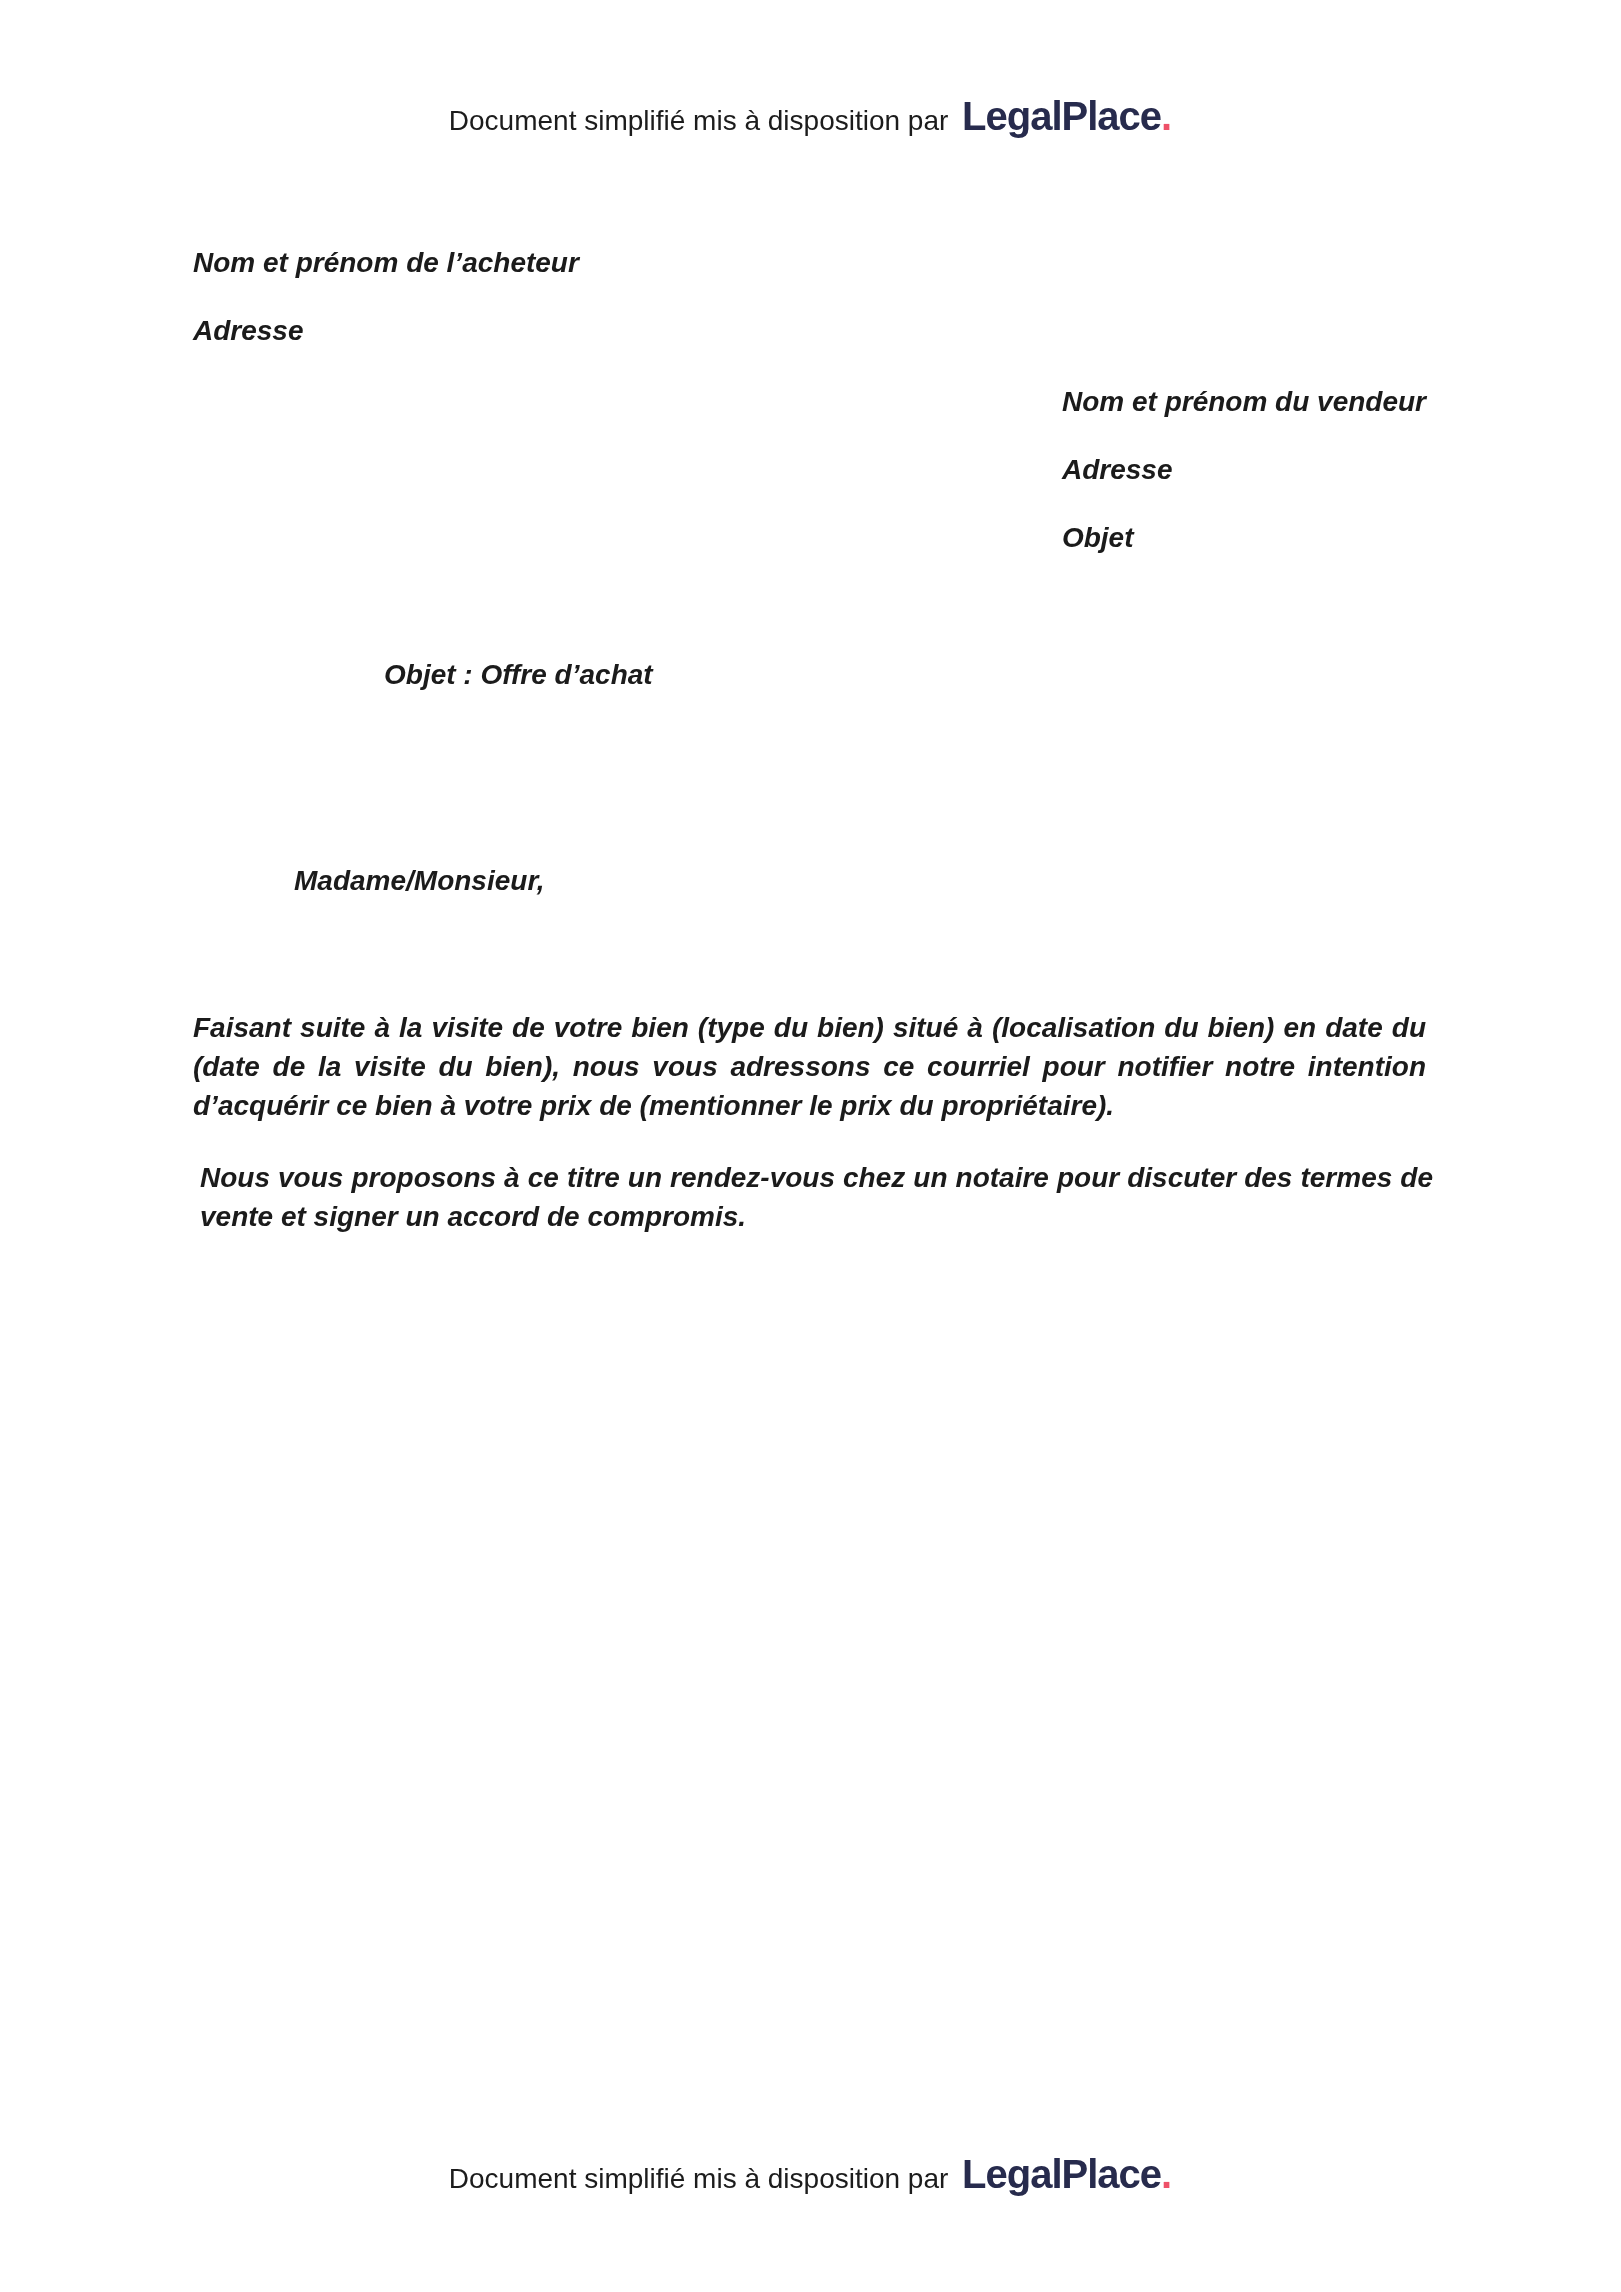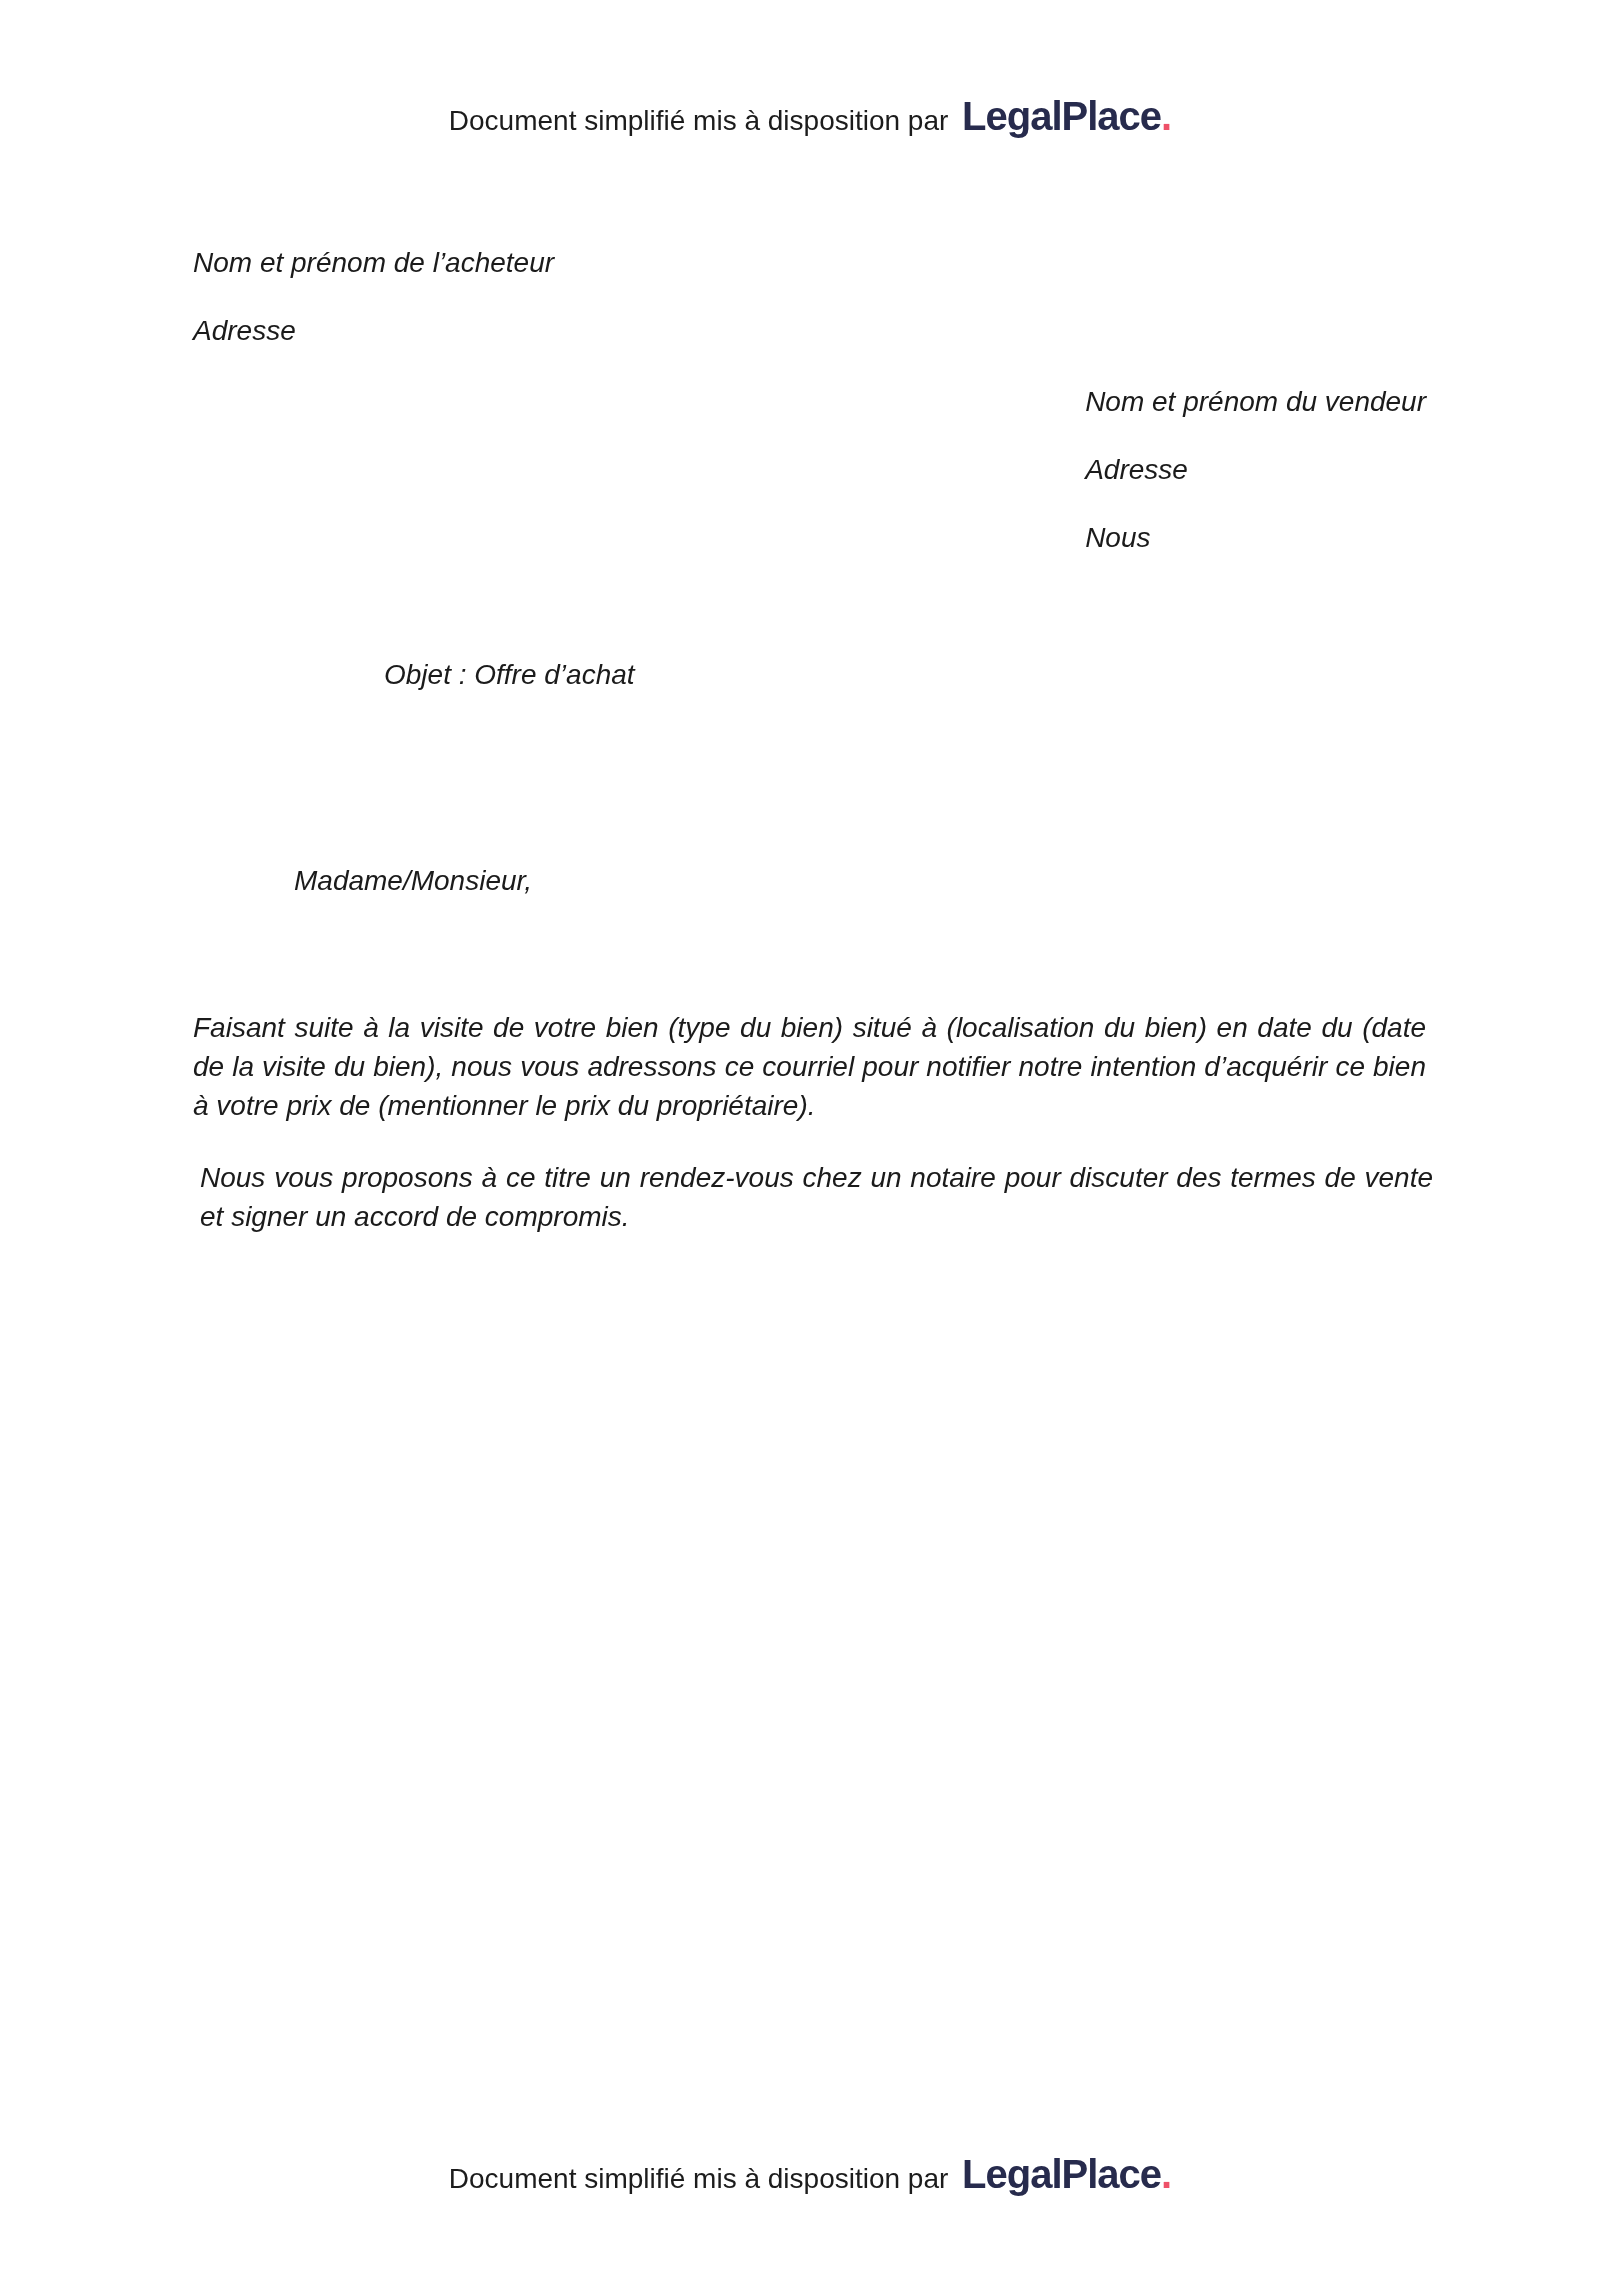--- a/index.html
+++ b/index.html
@@ -53,20 +53,21 @@
     font-weight: 700;
     color: var(--brand-pink);
   }
 
   
   .letter-text {
     font-style: italic;
     font-size: 28px;
     line-height: 39px;
     color: var(--text-color);
+    font-weight: bold;
   }
 
   .sender-block {
     position: absolute;
     left: 193px;
     top: 243px;
   }
   .sender-block .line { margin-bottom: 29px; }
 
   .recipient-block {
@@ -125,21 +126,21 @@
   </div>
 
   <div class="sender-block letter-text">
     <div class="line">Nom et prénom de l’acheteur</div>
     <div class="line">Adresse</div>
   </div>
 
   <div class="recipient-block letter-text">
     <div class="line">Nom et prénom du vendeur</div>
     <div class="line">Adresse</div>
-    <div class="line">Nous</div>
+    <div class="line">Objet</div>
   </div>
 
   <div class="subject-line letter-text">Objet : Offre d’achat</div>
 
   <div class="salutation-line letter-text">Madame/Monsieur,</div>
 
   <div class="body-paragraph paragraph-1 letter-text">Faisant suite à la visite de votre bien (type du bien) situé à (localisation du bien) en date du (date de la visite du bien), nous vous adressons ce courriel pour notifier notre intention d’acquérir ce bien à votre prix de (mentionner le prix du propriétaire).</div>
   <div class="body-paragraph paragraph-2 letter-text">Nous vous proposons à ce titre un rendez-vous chez un notaire pour discuter des termes de vente et signer un accord de compromis.</div>
 
 

